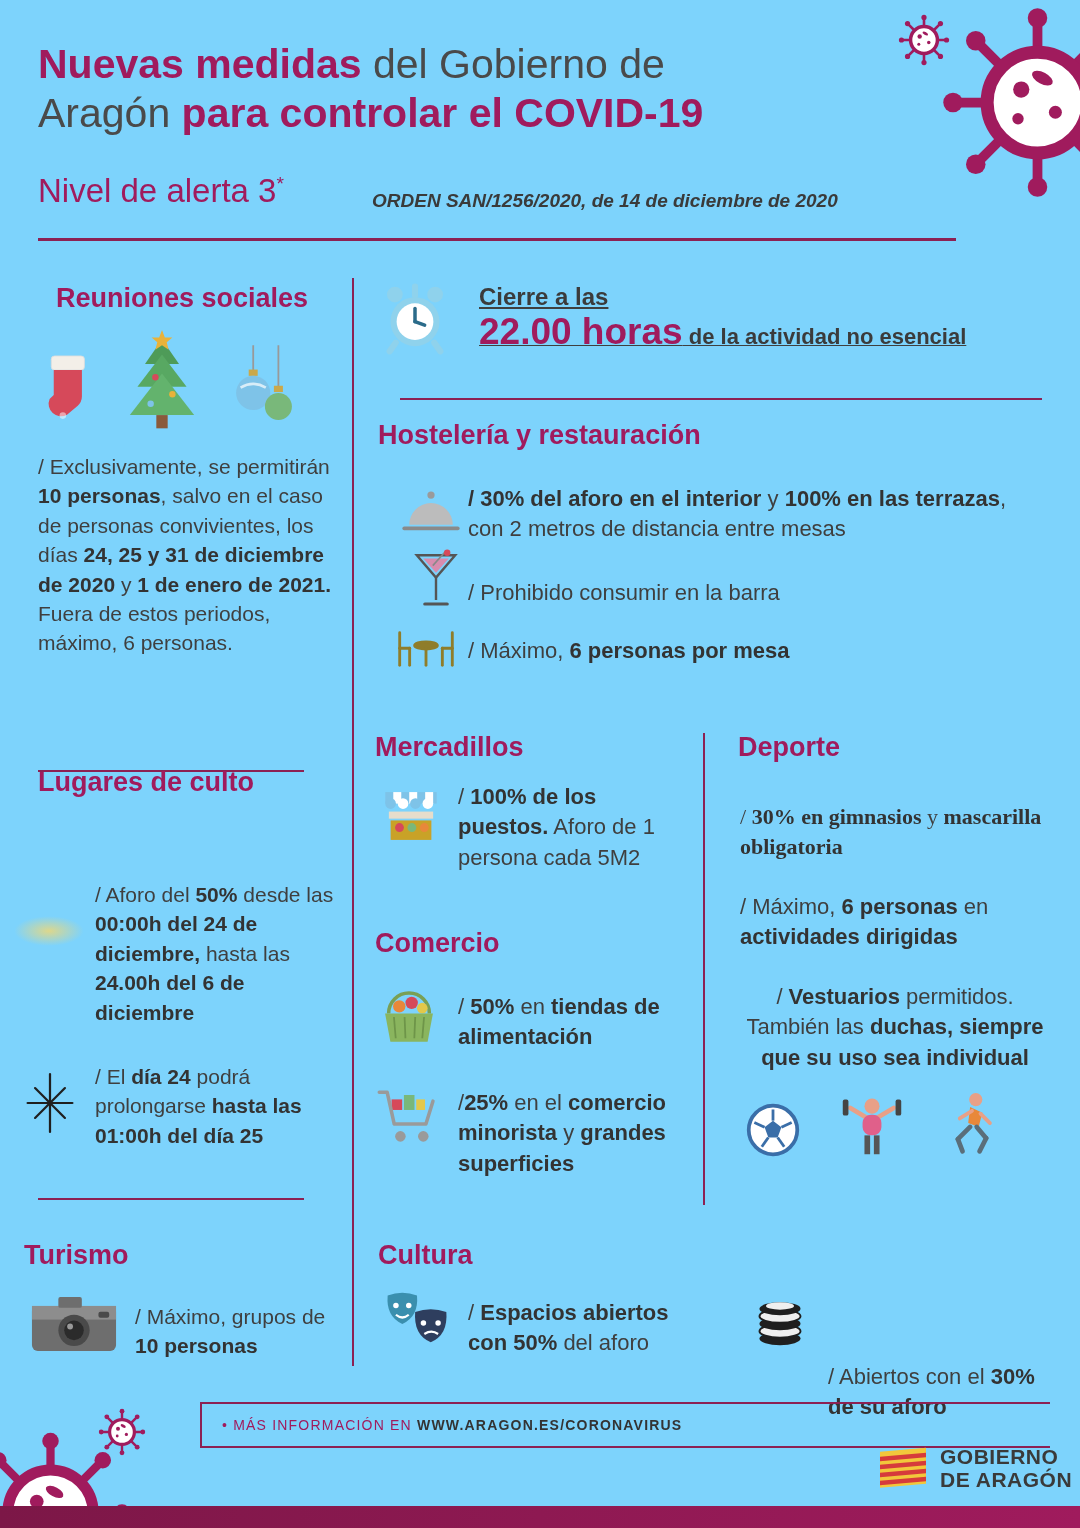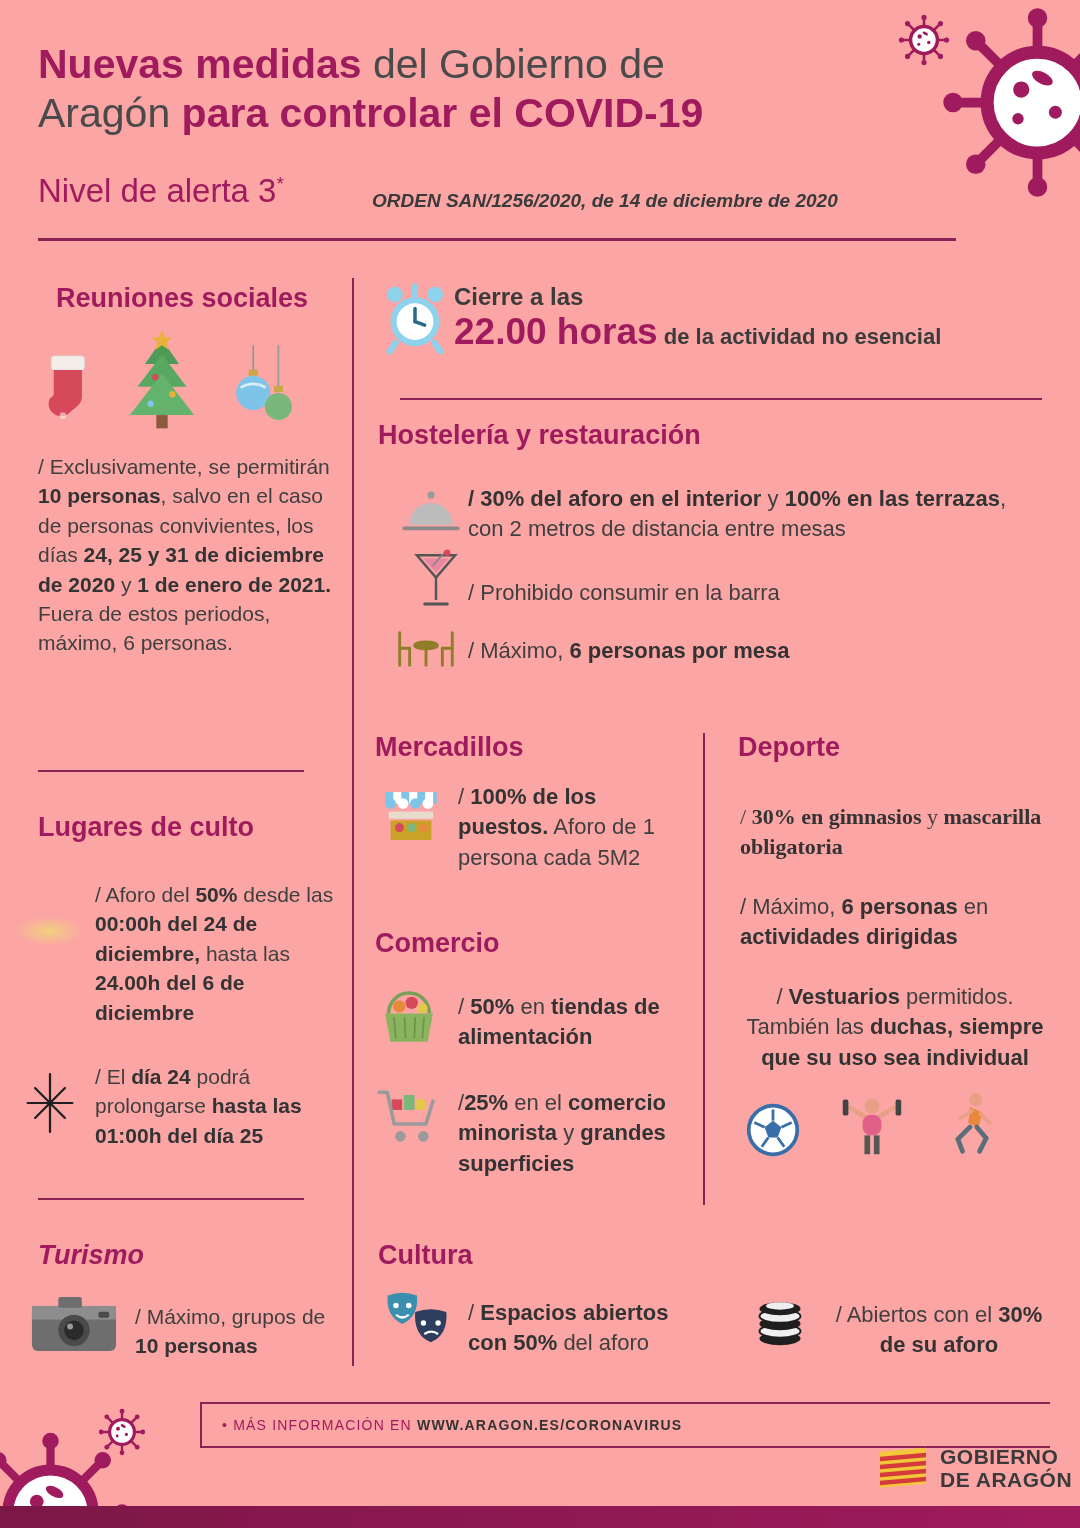--- a/index.html
+++ b/index.html
@@ -4,21 +4,21 @@
 <style>
   * { margin:0; padding:0; box-sizing:border-box; }
   :root{
     --accent:#a01b5d;
     --line:#8c2153;
     --text:#3f3f3f;
   }
   body{ background:#e9e9e9; font-family:"Liberation Sans","DejaVu Sans",sans-serif; }
   .page{
     position:relative; width:1080px; height:1528px; margin:0 auto;
-    background:#fca5a5; color:var(--text); overflow:hidden;
+    background:#7dd3fc; color:var(--text); overflow:hidden;
   }
   .abs{ position:absolute; }
   .b{ font-weight:bold; color:#333; }
   .accent{ color:var(--accent); }
   .sup{ vertical-align:super; font-size:58%; }
 
   
   .title{ left:38px; top:40px; width:860px; font-size:41px; line-height:1.2; color:#4a4a4a; font-weight:normal; }
   .title .accent{ font-weight:bold; }
   .alert{ left:38px; top:172px; font-size:33px; color:var(--accent);text-align:center; }
@@ -30,36 +30,36 @@
   .body{ font-size:21px; line-height:1.4; color:var(--text); }
   .body2{ font-size:22px; line-height:1.38; color:var(--text); }
   .hline{ height:2px; background:var(--line); }
   .vline{ width:2px; background:var(--line); }
 
   
   .reuniones-title{ left:38px; top:283px;margin-left:18px; }
   .xmas-row{ left:38px; top:330px; width:300px; display:flex; align-items:flex-end; gap:22px; }
   .reuniones-body{ left:38px; top:452px; width:298px; }
   .hdiv1{ left:38px; top:770px; width:266px; }
-  .culto-title{ left:38px; top:812px; }
+  .culto-title{ left:38px; top:767px; }
   .glow{ left:14px; top:916px; width:70px; height:30px;
          background:radial-gradient(ellipse at center, rgba(238,216,120,.85), rgba(238,216,120,0) 70%); }
   .culto-body1{ left:95px; top:880px; width:242px; }
   .star-wrap{ left:22px; top:1072px; }
   .culto-body2{ left:95px; top:1062px; width:248px; }
   .hdiv2{ left:38px; top:1198px; width:266px; }
-  .turismo-title{ left:38px; top:1240px;font-style:italic; }
+  .turismo-title{ left:24px; top:1240px; }
   .camera-wrap{ left:30px; top:1292px; }
   .turismo-body{ left:135px; top:1302px; width:200px; }
 
   .vline1{ left:352px; top:278px; height:1088px; }
 
   
   .clock-wrap{ left:380px; top:280px; }
-  .closure-text{ left:454px; top:283px; width:570px; }
+  .closure-text{ left:479px; top:283px; width:570px;text-decoration:underline; }
   .closure-intro{ font-size:24px; font-weight:bold; color:#3b3b3b; }
   .closure-time{ font-size:37px; font-weight:bold; color:var(--accent); }
   .closure-rest{ font-size:22px; font-weight:bold; color:#3b3b3b; }
   .hdiv-wide{ left:400px; top:398px; width:642px; }
 
   
   .host-title{ left:378px; top:420px; }
   .host-i1{ left:402px; top:488px; } .host-t1{ left:468px; top:484px; width:574px; }
   .host-i2{ left:412px; top:548px; } .host-t2{ left:468px; top:578px; width:560px; }
   .host-i3{ left:394px; top:626px; } .host-t3{ left:468px; top:636px; width:560px; }
@@ -77,21 +77,21 @@
   .dep-title{ left:738px; top:732px; }
   .dep-t1{ left:740px; top:802px; width:302px;font-family:Liberation Serif, serif; }
   .dep-t2{ left:740px; top:892px; width:308px; }
   .dep-t3{ left:740px; top:982px; width:310px;text-align:center; }
   .sport-row{ left:745px; top:1092px; width:300px; display:flex; align-items:flex-end; gap:38px; }
 
   
   .cult-title{ left:378px; top:1240px; }
   .cult-i{ left:380px; top:1290px; } .cult-t{ left:468px; top:1298px; width:228px; }
   .jue-title{ left:738px; top:1240px; }
-  .jue-i{ left:752px; top:1290px; } .jue-t{ left:828px; top:1300px; width:222px;text-align:center; }
+  .jue-i{ left:752px; top:1290px; } .jue-t{ left:828px; top:1362px; width:222px; }
 
   
   .footer-box{ left:200px; top:1402px; width:850px; height:46px;
                border-left:2px solid var(--line); border-top:2px solid var(--line); border-bottom:2px solid var(--line);
                display:flex; align-items:center; padding-left:20px; }
   .footer-info{ font-size:14px; letter-spacing:1.2px; color:var(--accent); text-transform:uppercase; }
   .logo{ left:878px; top:1446px; display:flex; align-items:center; gap:10px; }
   .logo-text{ font-size:21px; font-weight:bold; color:#3a3a3a; line-height:1.08; letter-spacing:.5px; }
   .bottom-bar{ left:0; top:1506px; width:1080px; height:22px;
                background:linear-gradient(90deg,#7c1747,#a01b5d); z-index:5; }

